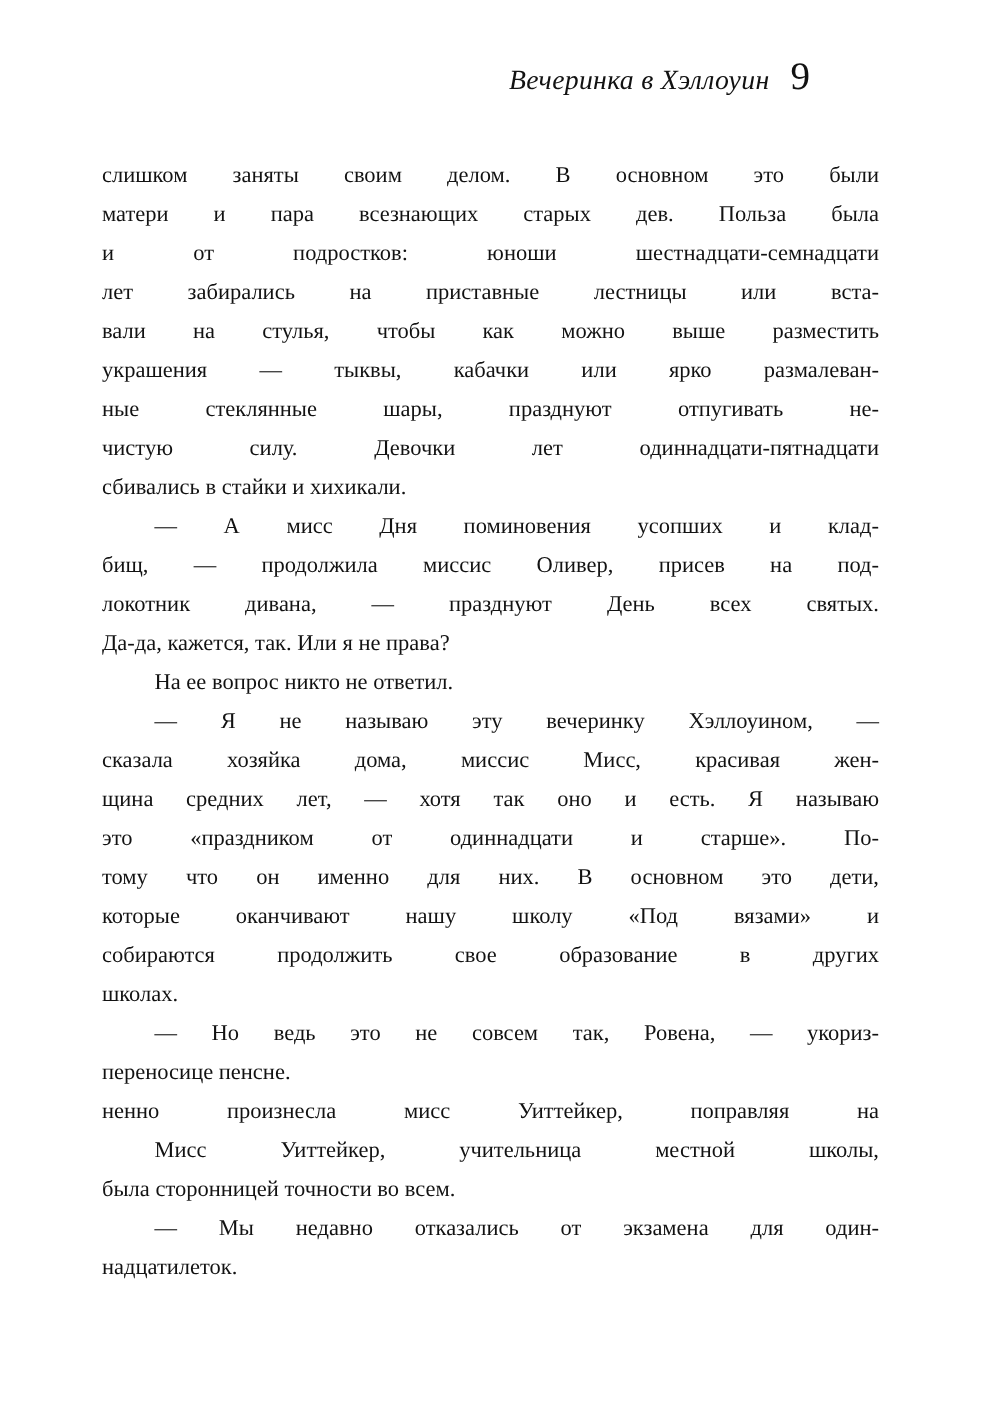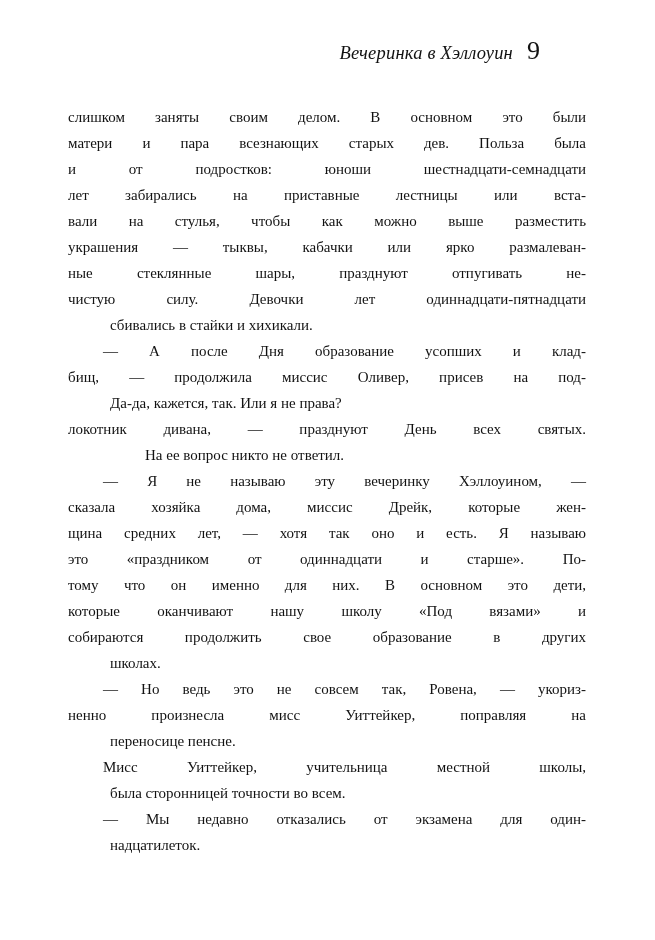--- a/index.html
+++ b/index.html
@@ -49,21 +49,20 @@
   }
 
   .line {
     text-align: justify;
     text-align-last: justify;
     white-space: normal;
   }
 
   .line.last {
     text-align-last: left;
-    margin-left: 42px;
   }
 
   .line.first-indent {
     text-indent: 35px;
   }
 </style>
 </head>
 <body>
 
 <div class="book-page">
@@ -75,34 +74,34 @@
   <div class="page-body">
       <div class="line">слишком заняты своим делом. В основном это были</div>
       <div class="line">матери и пара всезнающих старых дев. Польза была</div>
       <div class="line">и от подростков: юноши шестнадцати-семнадцати</div>
       <div class="line">лет забирались на приставные лестницы или вста-</div>
       <div class="line">вали на стулья, чтобы как можно выше разместить</div>
       <div class="line">украшения — тыквы, кабачки или ярко размалеван-</div>
       <div class="line">ные стеклянные шары, празднуют отпугивать не-</div>
       <div class="line">чистую силу. Девочки лет одиннадцати-пятнадцати</div>
       <div class="line last">сбивались в стайки и хихикали.</div>
-      <div class="line first-indent">— А после Дня образование усопших и клад-</div>
+      <div class="line first-indent">— А мисс Дня поминовения усопших и клад-</div>
       <div class="line">бищ, — продолжила миссис Оливер, присев на под-</div>
+      <div class="line">локотник дивана, — празднуют День всех святых.</div>
       <div class="line last">Да-да, кажется, так. Или я не права?</div>
-      <div class="line">локотник дивана, — празднуют День всех святых.</div>
       <div class="line last first-indent">На ее вопрос никто не ответил.</div>
       <div class="line first-indent">— Я не называю эту вечеринку Хэллоуином, —</div>
-      <div class="line">сказала хозяйка дома, миссис Дрейк, которые жен-</div>
+      <div class="line">сказала хозяйка дома, миссис Мисс, красивая жен-</div>
       <div class="line">щина средних лет, — хотя так оно и есть. Я называю</div>
       <div class="line">это «праздником от одиннадцати и старше». По-</div>
       <div class="line">тому что он именно для них. В основном это дети,</div>
       <div class="line">которые оканчивают нашу школу «Под вязами» и</div>
       <div class="line">собираются продолжить свое образование в других</div>
       <div class="line last">школах.</div>
       <div class="line first-indent">— Но ведь это не совсем так, Ровена, — укориз-</div>
+      <div class="line last">переносице пенсне.</div>
       <div class="line">ненно произнесла мисс Уиттейкер, поправляя на</div>
-      <div class="line last">переносице пенсне.</div>
       <div class="line first-indent">Мисс Уиттейкер, учительница местной школы,</div>
       <div class="line last">была сторонницей точности во всем.</div>
       <div class="line first-indent">— Мы недавно отказались от экзамена для один-</div>
       <div class="line last">надцатилеток.</div>
     </div>
 </div>
 
 </body></html>

